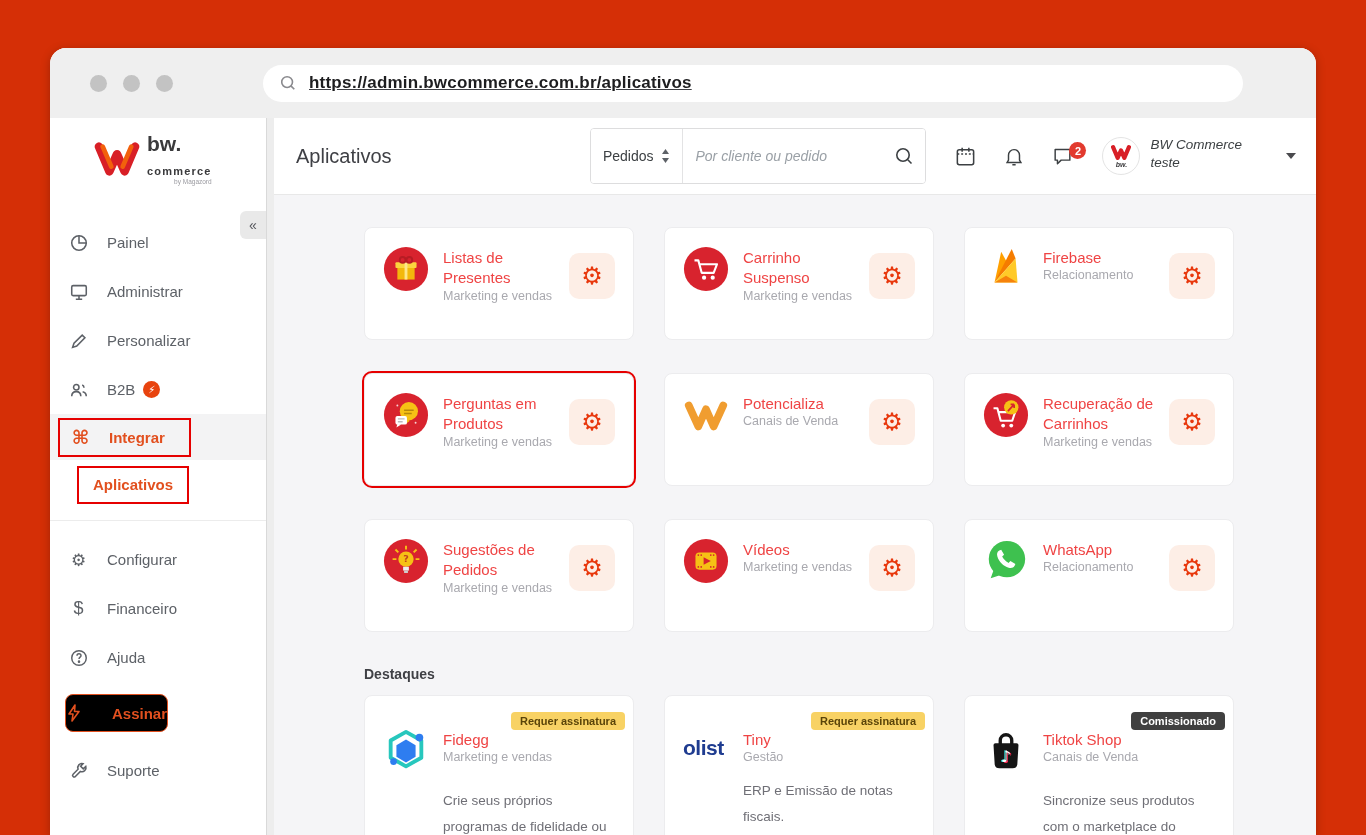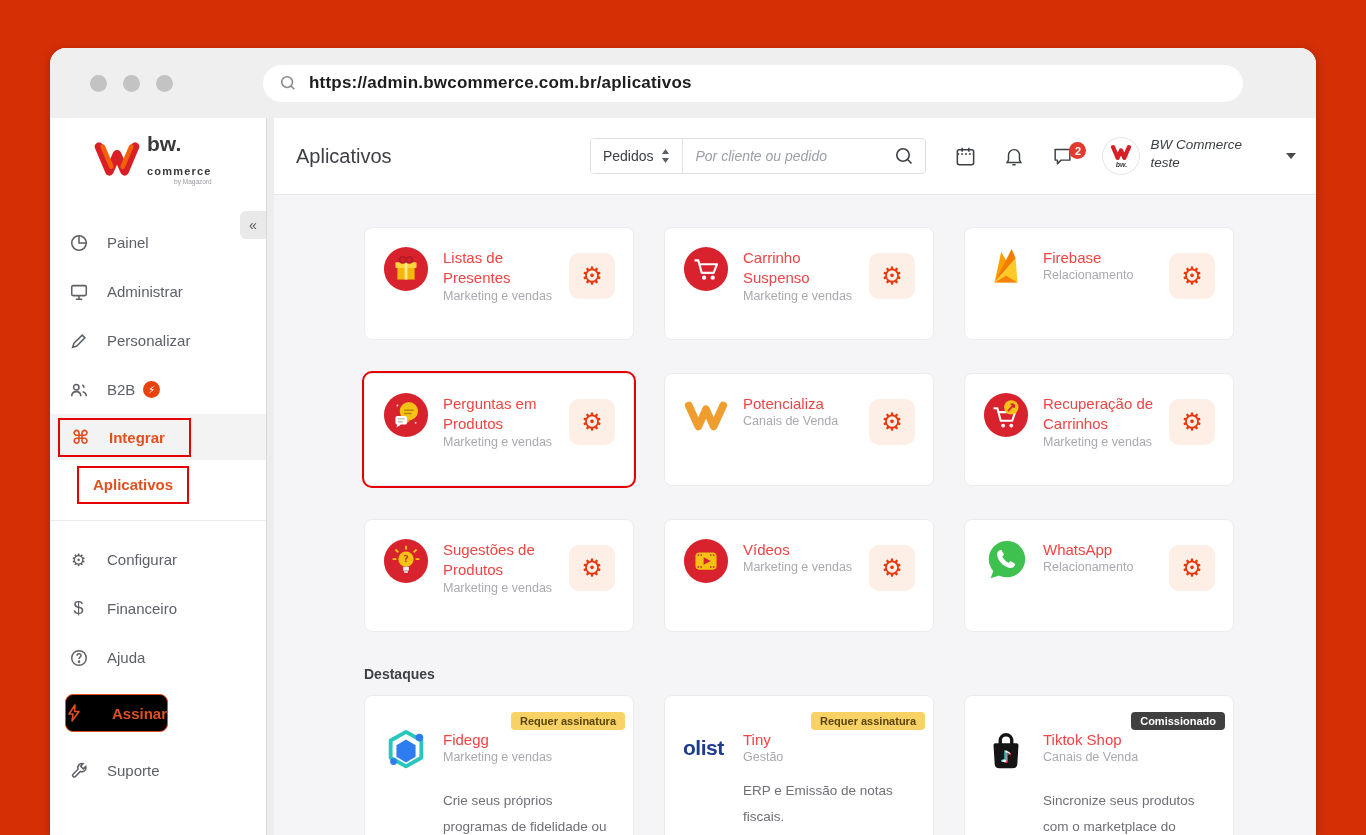--- a/index.html
+++ b/index.html
@@ -11,20 +11,21 @@
   }
   .window{
     position:absolute; left:50px; top:48px; width:1266px; height:787px;
     background:#fff; border-radius:16px 16px 0 0; overflow:hidden;
     box-shadow:0 2px 10px rgba(0,0,0,.25);
   }
   
   .chrome{
     height:70px; background:#efefef; display:flex; align-items:center;
     padding:0 30px;
+    text-decoration:underline;
   }
   .dots{ display:flex; gap:16px; margin-left:10px; }
   .dot{ width:17px; height:17px; border-radius:50%; background:#c3c3c3; }
   .urlbar{
     margin-left:90px; flex:1; max-width:980px; height:37px; background:#fff;
     border-radius:19px; display:flex; align-items:center; padding:0 16px; gap:12px;
   }
   .urlbar svg{ flex:none; }
   .url-text{ font-size:17px; font-weight:700; color:#1d1d1f; letter-spacing:.2px; }
   
@@ -66,21 +67,21 @@
     width:17px; height:17px; border-radius:50%; background:#e8430e; color:#fff;
     display:inline-flex; align-items:center; justify-content:center; font-size:10px; margin-left:8px;
   }
   
   .topbar{
     height:77px; background:#fff; border-bottom:1px solid #e8e8e8;
     display:flex; align-items:center; padding:0 20px 0 22px; flex:none;
   }
   .page-title{ font-size:20px; font-weight:500; color:#3f4045; }
   .search-group{
-    margin-left:auto; display:flex; align-items:stretch; height:36px;
+    margin-left:auto; display:flex; align-items:stretch; height:56px;
     border:1px solid #ddddde; border-radius:4px; background:#fff; overflow:hidden;
   }
   .search-filter{
     display:flex; align-items:center; gap:8px; padding:0 12px; border-right:1px solid #e3e3e4;
     font-size:14px; color:#3c4043; cursor:pointer; background:#fff;
   }
   .search-input{ border:none; outline:none; width:200px; padding:0 12px; font-size:14px; color:#3c4043;
     font-family:"Liberation Sans",sans-serif;font-style:italic; }
   .search-input::placeholder{ color:#9aa0a6; }
   .search-btn{ width:42px; display:flex; align-items:center; justify-content:center; background:#fff; border:none; cursor:pointer; }
@@ -412,21 +413,21 @@
               <circle cx="24" cy="24" r="23" fill="#d8232e"></circle>
               <g stroke="#f6c115" stroke-width="2">
                   <path d="M24 8 V12 M13 12 L16 15 M35 12 L32 15 M10 22 H14 M34 22 H38"></path>
                 </g>
               <circle cx="24" cy="22" r="8" fill="#f6c115"></circle>
               <text x="24" y="25.5" font-size="10" font-weight="bold" fill="#c2461c" text-anchor="middle" font-family="DejaVu Sans">?</text>
               <rect x="21" y="30" width="6" height="4" fill="#ececec"></rect>
               <rect x="22" y="34" width="4" height="2.5" fill="#cfcfcf"></rect>
             </svg>
             <div class="card-text">
-              <div class="card-title">Sugestões de Produtos</div>
+              <div class="card-title">Sugestões de Pedidos</div>
               <div class="card-cat">Marketing e vendas</div>
             </div>
             <button class="gear-btn">⚙</button>
           </div>
 
           <div class="card">
             <svg class="app-icon" viewBox="0 0 48 48">
               <circle cx="24" cy="24" r="23" fill="#d8232e"></circle>
               <rect x="13" y="15" width="22" height="18" rx="4" fill="#f6c115"></rect>
               <polygon points="21.5,20 29,24 21.5,28" fill="#d8232e"></polygon>

